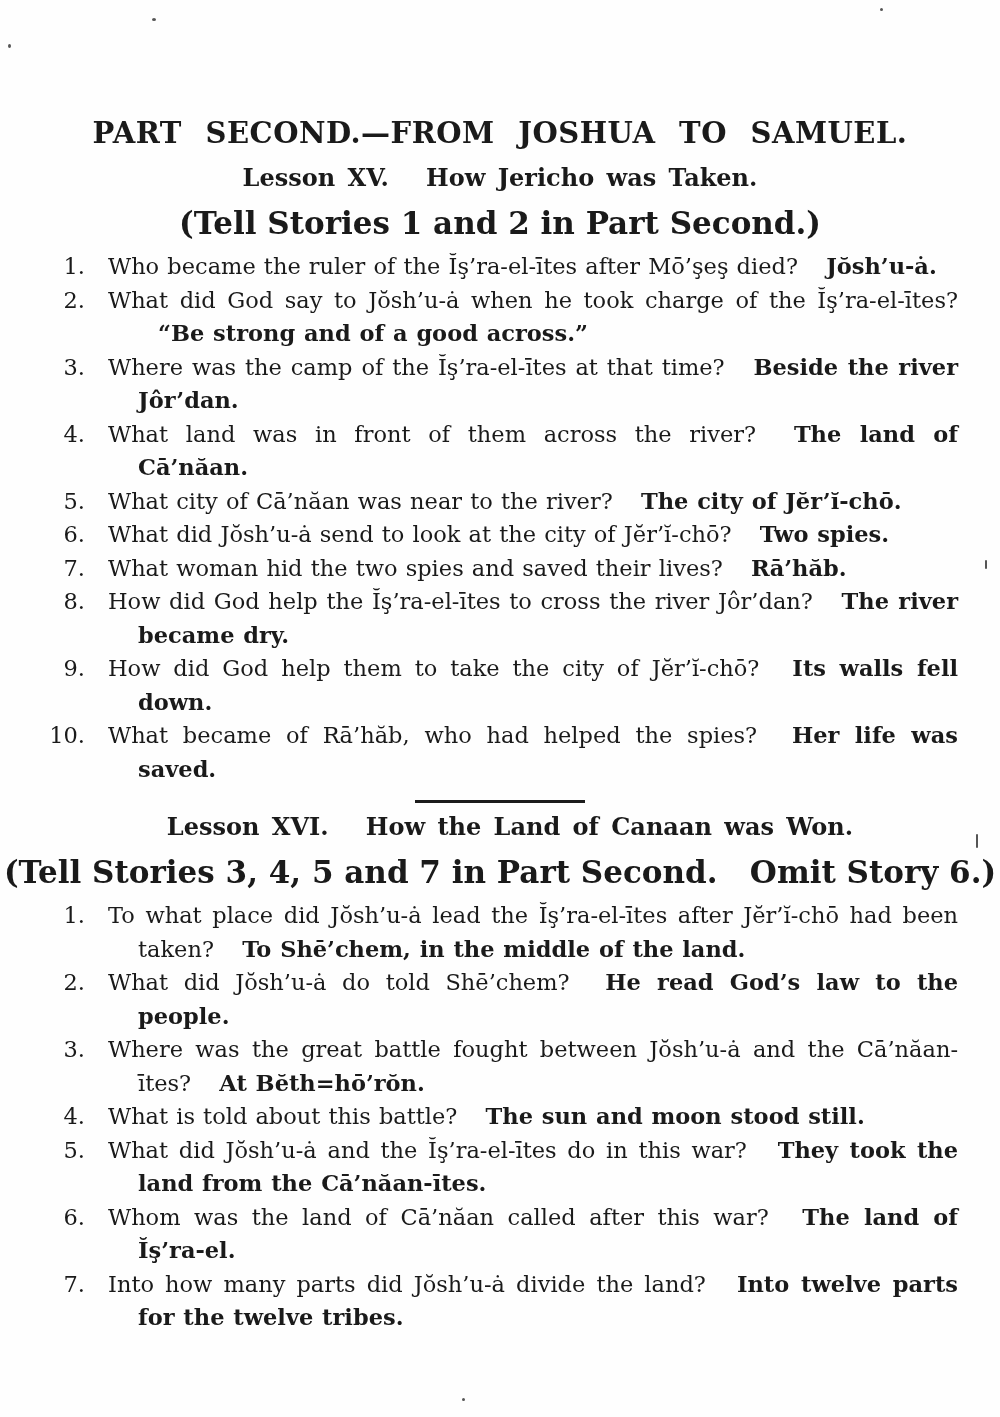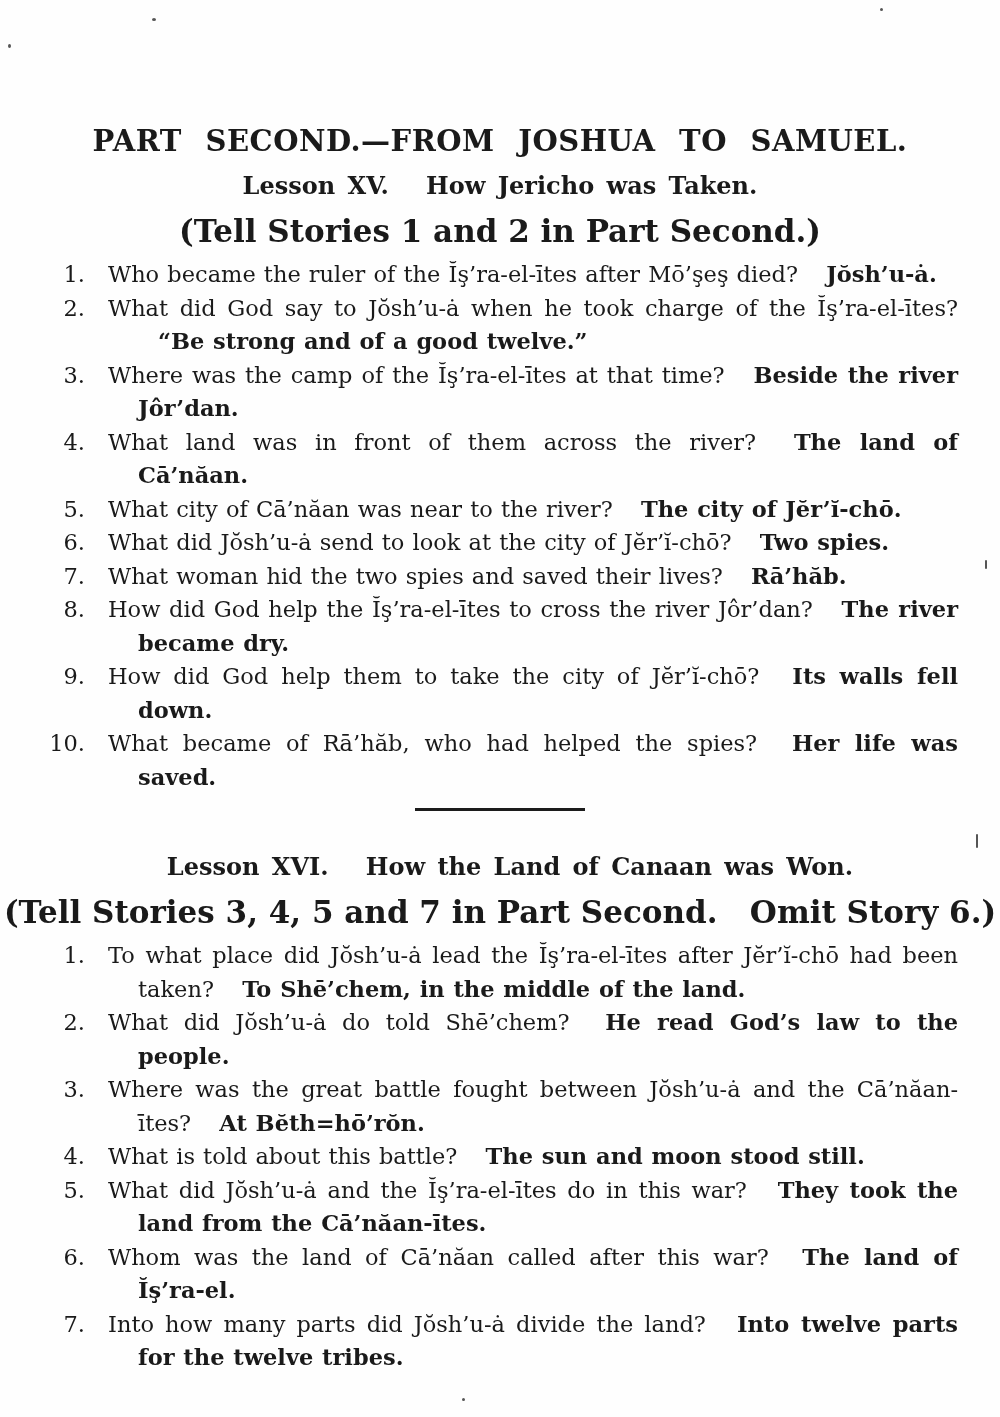--- a/index.html
+++ b/index.html
@@ -8,21 +8,21 @@
     background:#ffffff;
   }
   .page{
     position:relative;
     width:1000px;height:1417px;
     background:#fefefe;
     color:#1a1a1a;
     overflow:hidden;
   }
   .part-title{
-    margin:8px;
+    margin:0;
     padding-top:114px;
     text-align:center;
     font-size:29px;
     font-weight:bold;
     word-spacing:13px;
     letter-spacing:0.5px;
     white-space:pre-wrap;
     line-height:38px;
   }
   .lesson-title{
@@ -67,42 +67,42 @@
     margin-left:20px;
     margin-top:24px;
   }
   .divider{
     border:none;
     border-top:3px solid #1c1c1c;
     width:170px;
     margin:14px auto 0 auto;
   }
   .lesson-title.second{
-    margin-top:38px;
+    margin-top:6px;
     padding-left:20px;
   }
   .speck{
     position:absolute;
     background:#555;
     border-radius:50%;
   }
 </style>
 </head>
 <body>
 
 <div class="page">
 
   <h1 class="part-title">PART SECOND.—FROM JOSHUA TO SAMUEL.</h1>
 
   <h2 class="lesson-title">Lesson XV.   How Jericho was Taken.</h2>
   <p class="lesson-sub">(Tell Stories 1 and 2 in Part Second.)</p>
 
   <div class="qlist">
     <p class="qa"><span class="num">1.</span><span class="qt">Who became the ruler of the Ĭş’ra-el-ītes after Mō’şeş died?</span> <span class="ans">Jŏsh’u-ȧ.</span></p>
-    <p class="qa"><span class="num">2.</span><span class="qt">What did God say to Jŏsh’u-ȧ when he took charge of the Ĭş’ra-el-ītes?</span> <span class="ans">“Be strong and of a good twelve.”</span></p>
+    <p class="qa"><span class="num">2.</span><span class="qt">What did God say to Jŏsh’u-ȧ when he took charge of the Ĭş’ra-el-ītes?</span> <span class="ans">“Be strong and of a good across.”</span></p>
     <p class="qa"><span class="num">3.</span><span class="qt">Where was the camp of the Ĭş’ra-el-ītes at that time?</span> <span class="ans">Beside the river Jôr’dan.</span></p>
     <p class="qa"><span class="num">4.</span><span class="qt">What land was in front of them across the river?</span> <span class="ans">The land of Cā’năan.</span></p>
     <p class="qa"><span class="num">5.</span><span class="qt">What city of Cā’năan was near to the river?</span> <span class="ans">The city of Jĕr’ĭ-chō.</span></p>
     <p class="qa"><span class="num">6.</span><span class="qt">What did Jŏsh’u-ȧ send to look at the city of Jĕr’ĭ-chō?</span> <span class="ans">Two spies.</span></p>
     <p class="qa"><span class="num">7.</span><span class="qt">What woman hid the two spies and saved their lives?</span> <span class="ans">Rā’hăb.</span></p>
     <p class="qa"><span class="num">8.</span><span class="qt">How did God help the Ĭş’ra-el-ītes to cross the river Jôr’dan?</span> <span class="ans">The river became dry.</span></p>
     <p class="qa"><span class="num">9.</span><span class="qt">How did God help them to take the city of Jĕr’ĭ-chō?</span> <span class="ans">Its walls fell down.</span></p>
     <p class="qa"><span class="num">10.</span><span class="qt">What became of Rā’hăb, who had helped the spies?</span> <span class="ans">Her life was saved.</span></p>
   </div>
 

